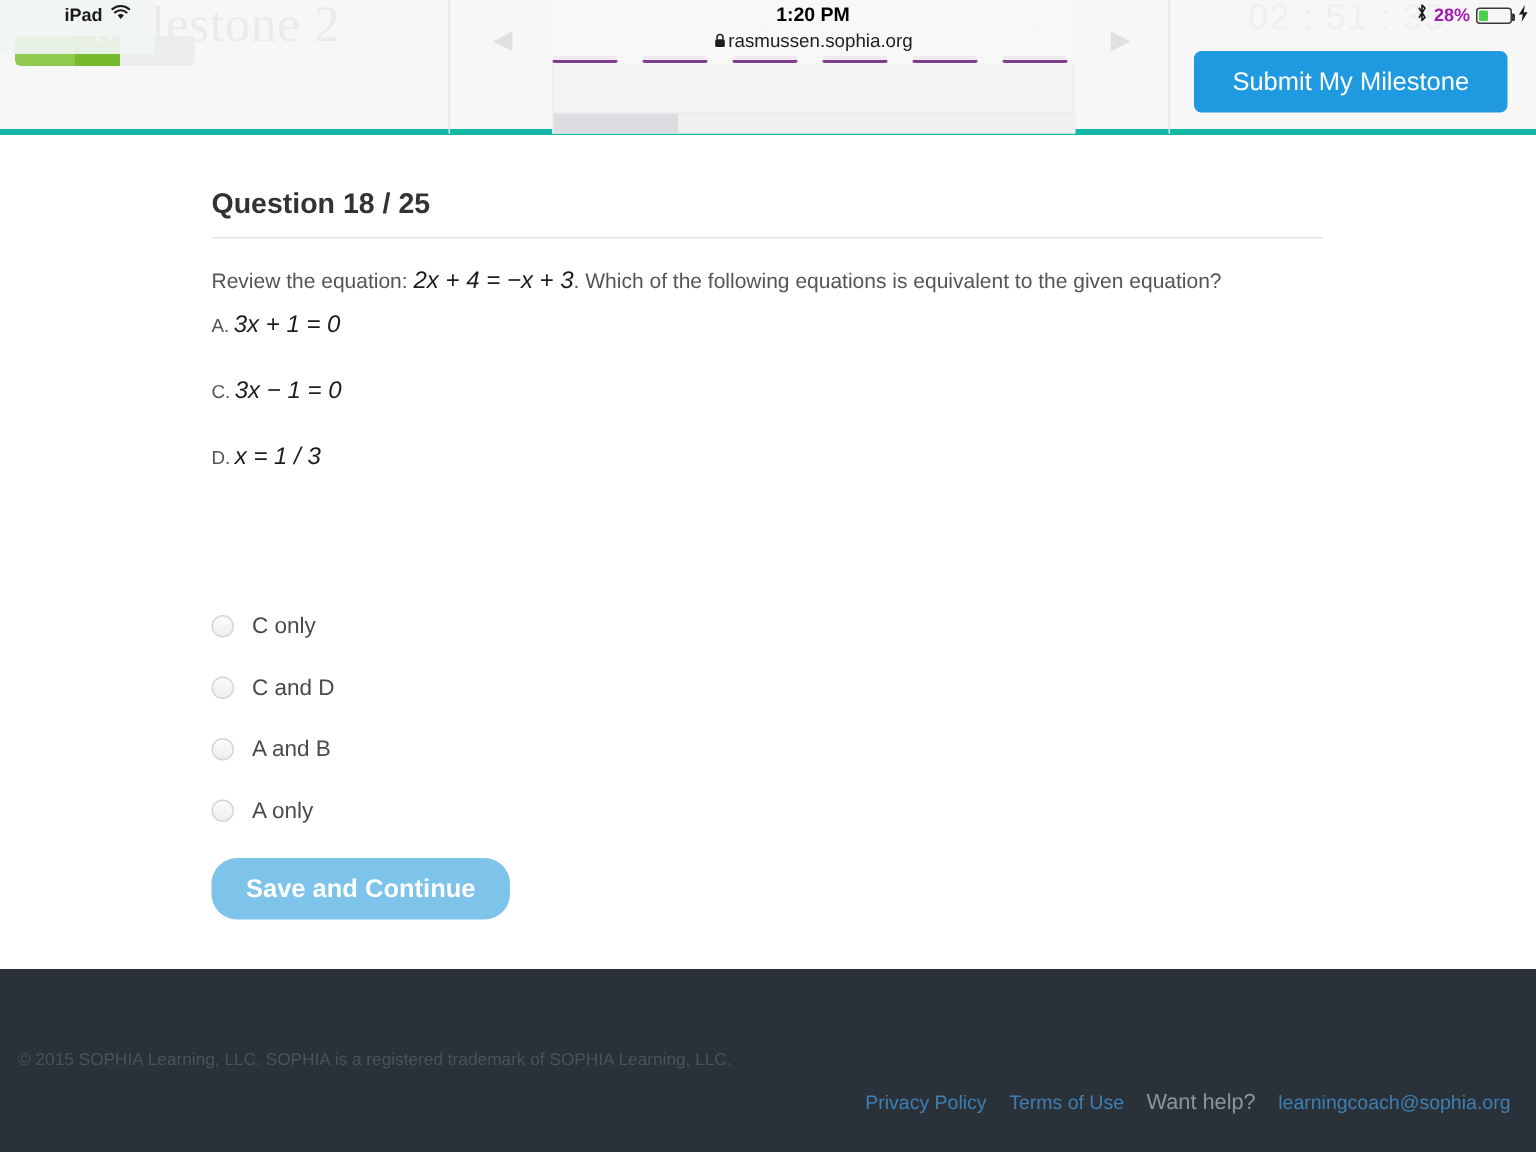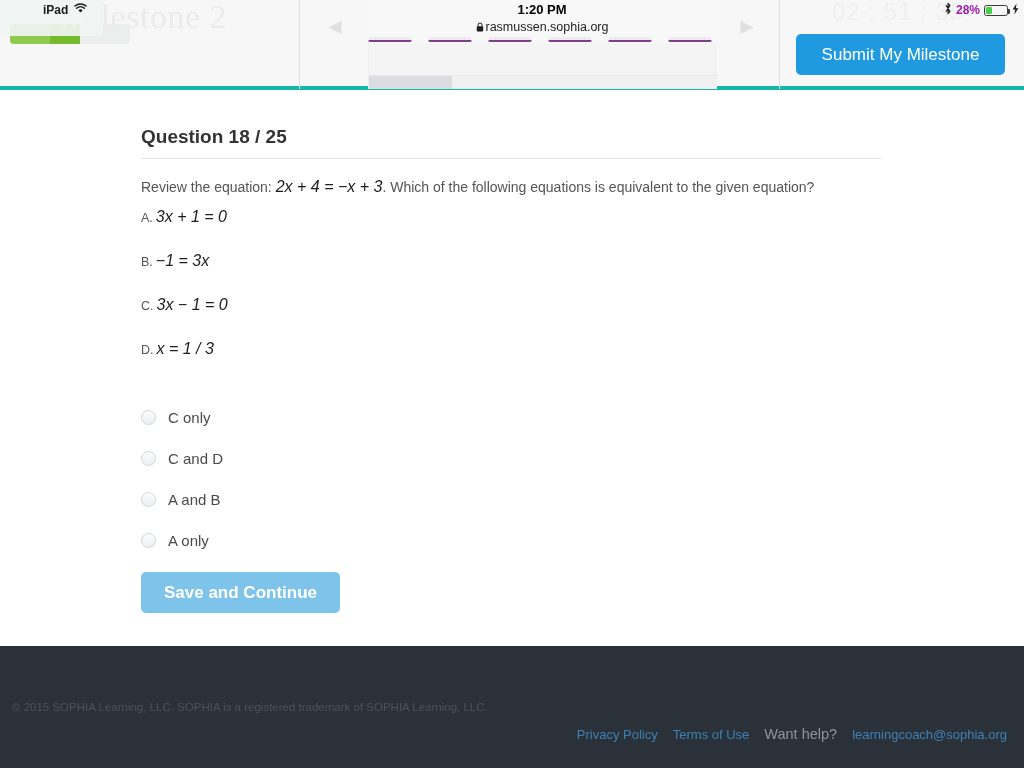--- a/index.html
+++ b/index.html
@@ -318,21 +318,21 @@
     font-size: 15px;
     color: #4a4a4a;
   }
 
   .save-btn {
     position: absolute;
     left: 141px; top: 482px;
     width: 199px; height: 41px;
     background: #7ec3ea;
     border: none;
-    border-radius: 5px;
+    border-radius: 17px;
     color: #ffffff;
     font-size: 17px;
     font-weight: bold;
     padding: 0;
     cursor: default;
   }
   .hint {
     position: absolute;
     left: 360px; top: 492px;
     display: flex;
@@ -471,23 +471,20 @@
     <div class="q-prompt">
       <span>Review the equation:</span>
       <span class="mathjax">2x + 4 = −x + 3</span><span>. Which of the following equations is equivalent to the given equation?</span>
     </div>
 
     <div class="choice-list">
       <div class="choice-row">
         <span class="choice-letter">A.</span><span class="mathjax">3x + 1 = 0</span>
       </div>
       <div class="choice-row">
-        <span class="choice-letter">B.</span><span class="mathjax">−1 = 3x</span>
-      </div>
-      <div class="choice-row">
         <span class="choice-letter">C.</span><span class="mathjax">3x − 1 = 0</span>
       </div>
       <div class="choice-row">
         <span class="choice-letter">D.</span><span class="mathjax">x = 1 / 3</span>
       </div>
     </div>
 
     <div class="radio-list">
       <div class="radio-row">
         <span class="radio-dot"></span>

